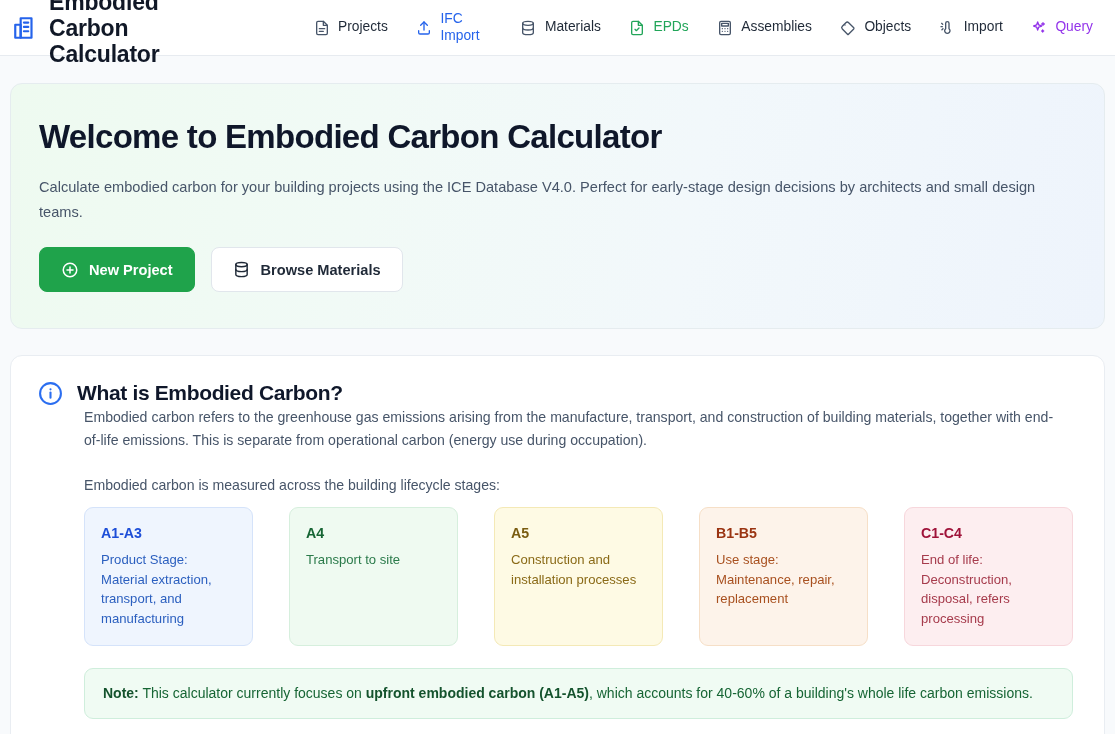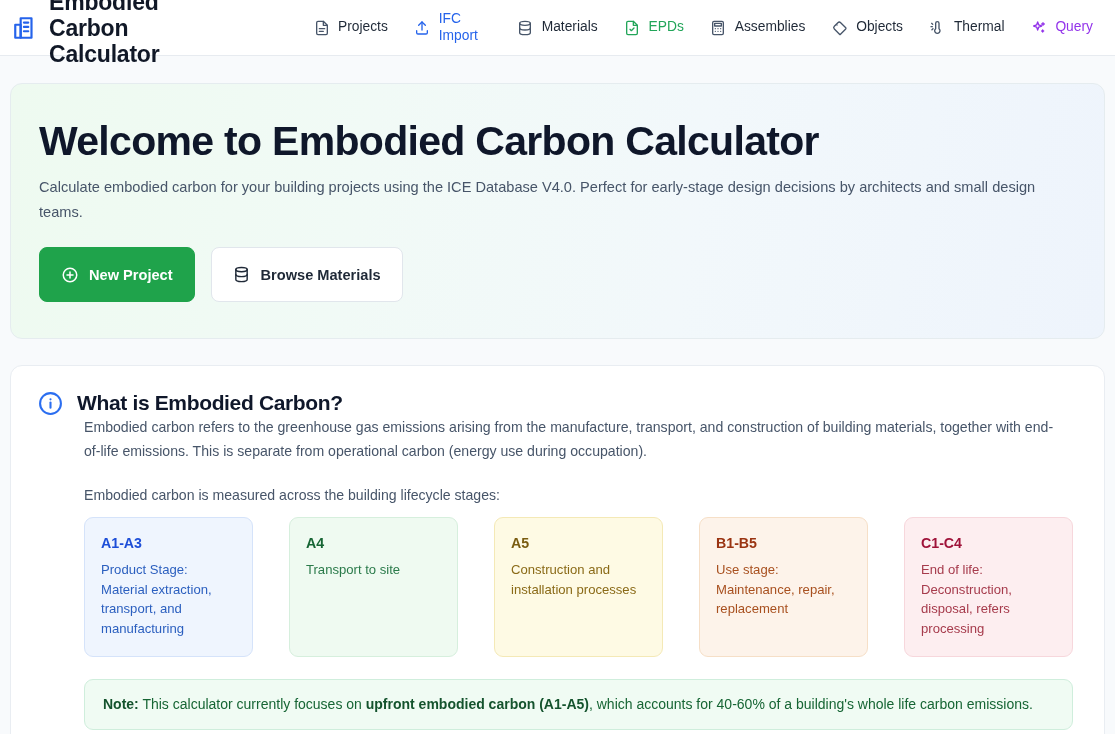--- a/index.html
+++ b/index.html
@@ -109,26 +109,26 @@
   
   .hero {
     border: 1px solid #e5ecef;
     border-radius: 12px;
     background: linear-gradient(100deg, #eefaf0 0%, #f1faf6 32%, #f2f8fb 62%, #eef4fc 100%);
     padding: 34px 30px 36px 28px;
     margin-bottom: 26px;
   }
 
   .hero h1 {
-    font-size: 41px;
+    font-size: 33px;
     line-height: 1.15;
     font-weight: 700;
     letter-spacing: -0.7px;
     color: #0f172a;
-    margin-bottom: 10px;
+    margin-bottom: 19px;
   }
 
   .hero p {
     font-size: 14.6px;
     line-height: 1.72;
     color: #475569;
     max-width: 1010px;
     margin-bottom: 22px;
   }
 
@@ -139,21 +139,21 @@
   }
 
   .btn {
     display: inline-flex;
     align-items: center;
     gap: 10px;
     font-size: 14.6px;
     font-weight: 700;
     border-radius: 8px;
     padding: 0 21px;
-    height: 55px;
+    height: 45px;
     cursor: pointer;
     border: 1px solid transparent;
     font-family: inherit;
   }
 
   .btn-primary {
     background: #1fa34b;
     color: #ffffff;
     border-color: #1fa34b;
   }
@@ -359,21 +359,21 @@
       <span class="nav-label">Objects</span>
     </div>
 
     <div class="nav-item accent-slate">
       <span class="nav-icon">
         <svg width="16" height="16" viewBox="0 0 24 24" fill="none" stroke="currentColor" stroke-width="2" stroke-linecap="round" stroke-linejoin="round">
           <path d="M15 13V5a2.5 2.5 0 0 0-5 0v8a4 4 0 1 0 5 0z"></path>
           <path d="M4 5l1.6 1.6M3 10h2M4.4 14.6 6 13"></path>
         </svg>
       </span>
-      <span class="nav-label">Thermal</span>
+      <span class="nav-label">Import</span>
     </div>
 
     <div class="nav-item accent-purple">
       <span class="nav-icon">
         <svg width="16" height="16" viewBox="0 0 24 24" fill="none" stroke="currentColor" stroke-width="2" stroke-linecap="round" stroke-linejoin="round">
           <path d="M10 3 11.6 7.4 16 9l-4.4 1.6L10 15l-1.6-4.4L4 9l4.4-1.6z"></path>
           <path d="M18 4v4M20 6h-4M17.5 15v3M19 16.5h-3"></path>
         </svg>
       </span>
       <span class="nav-label">Query</span>

